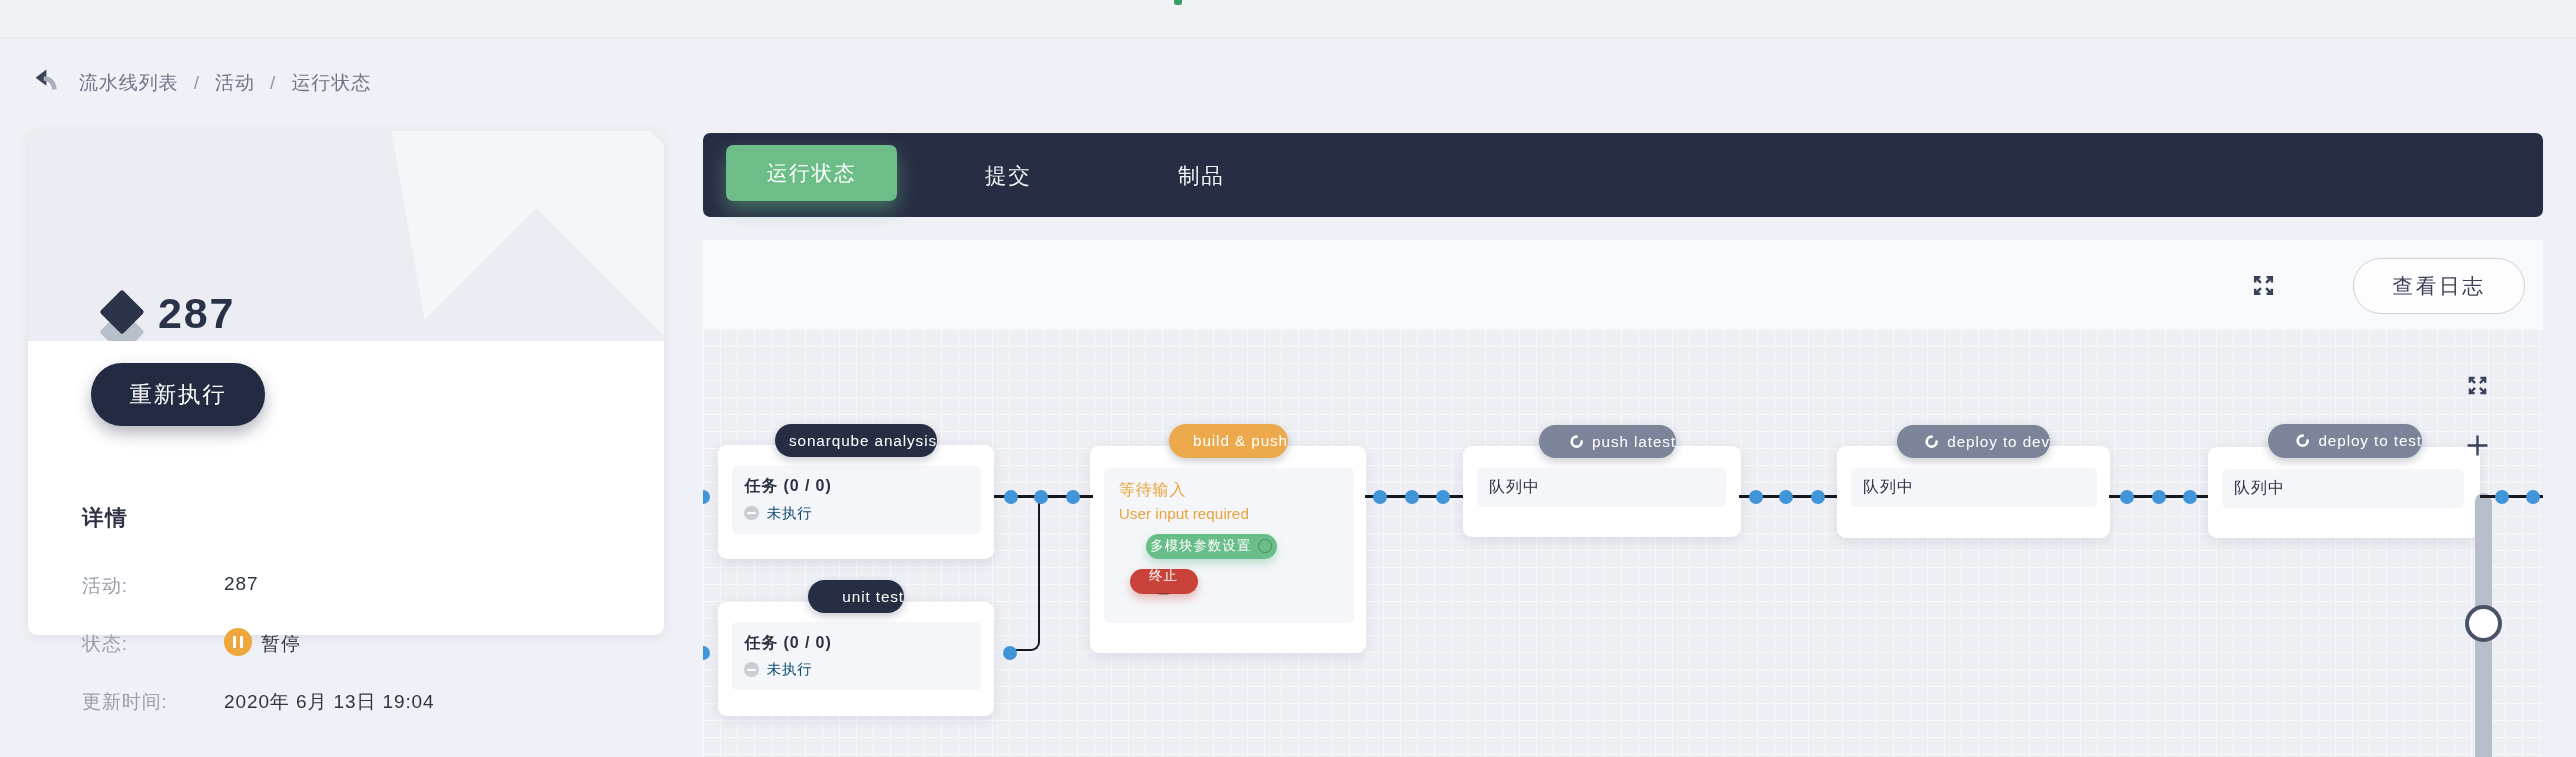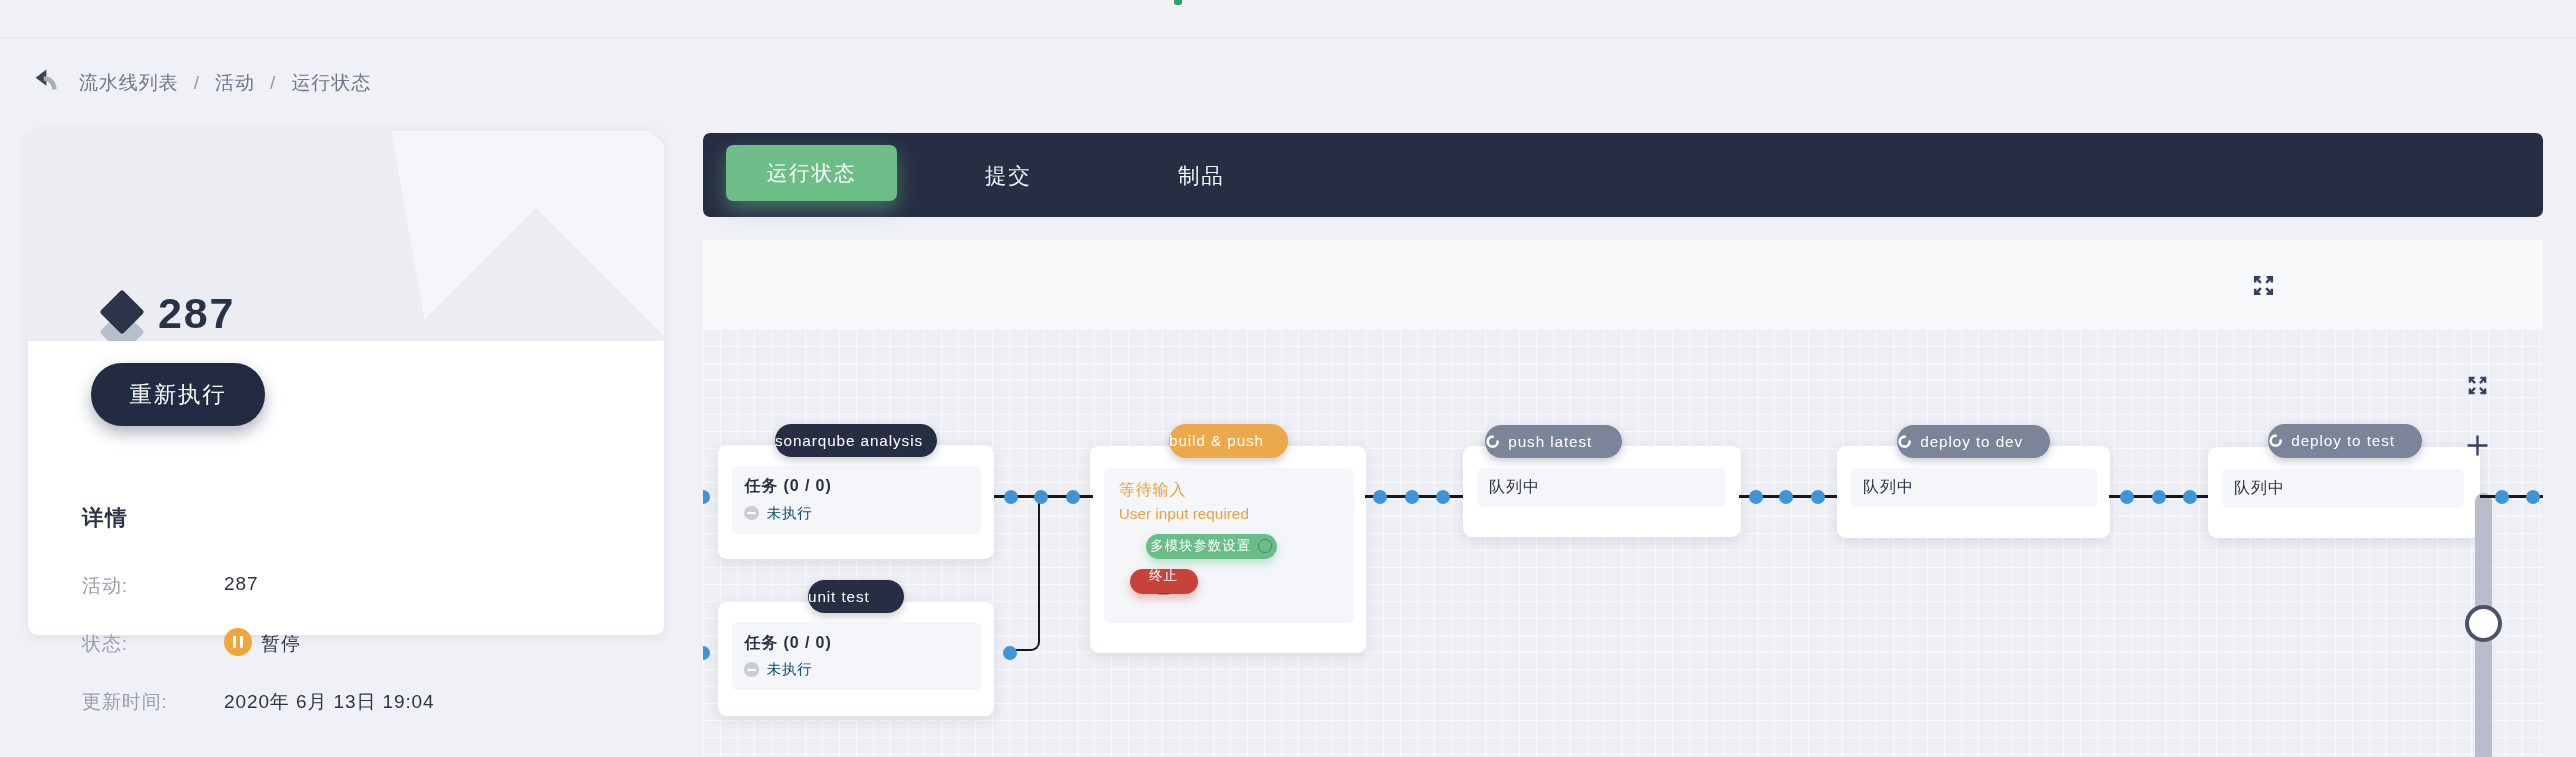--- a/index.html
+++ b/index.html
@@ -42,21 +42,21 @@
   .toolbar { position:absolute; left:703px; top:240px; width:1840px; height:89px; background:#f8f9fb; }
   .tb-fullscreen { position:absolute; left:1537px; top:21.5px; width:47px; height:47px; display:flex; align-items:center; justify-content:center; cursor:pointer; }
   .logs-btn { position:absolute; left:1650px; top:18px; width:172px; height:56px; border-radius:28px; background:#fdfdfe; border:1.8px solid #ccd1da; color:#3a4156; font-size:20.6px; letter-spacing:2.7px; display:flex; align-items:center; justify-content:center; cursor:pointer; }
 
   
   .canvas { position:absolute; left:703px; top:329px; width:1840px; height:429px; background-color:#edeff4; overflow:hidden;
     background-image:linear-gradient(#f6f8fb 0.9px, transparent 0.9px), linear-gradient(90deg, #f6f8fb 0.9px, transparent 0.9px);
     background-size:17px 17px; }
 
   .stage-card { position:absolute; background:#ffffff; border-radius:9px; box-shadow:0 3.6px 12.6px rgba(50,60,85,.10); }
-  .stage-label { position:absolute; height:33px; border-radius:17px; color:#ffffff; font-size:15.3px; letter-spacing:0.9px; display:flex; align-items:center; justify-content:flex-start; gap:8px; z-index:3; box-shadow:0 3.6px 9px rgba(40,50,70,.25); cursor:pointer; }
+  .stage-label { position:absolute; height:33px; border-radius:17px; color:#ffffff; font-size:15.3px; letter-spacing:0.9px; display:flex; align-items:center; justify-content:flex-end; gap:8px; z-index:3; box-shadow:0 3.6px 9px rgba(40,50,70,.25); cursor:pointer; }
   .lbl-dark { background:#272e44; }
   .lbl-orange { background:#eca94b; }
   .lbl-slate { background:#7b8499; }
   .inner-panel { position:absolute; background:#f4f6f9; border-radius:5.4px; }
   .task-title { position:absolute; left:12.6px; top:10.8px; font-size:16px; font-weight:bold; color:#2b3242; letter-spacing:0.9px; }
   .task-status { position:absolute; left:12.6px; top:38px; display:flex; align-items:center; gap:8px; font-size:14.4px; color:#0c4a6e; letter-spacing:0.9px; }
   .skip-dot { width:14.4px; height:14.4px; border-radius:50%; background:#c9ced6; position:relative; }
   .skip-dot::after { content:""; position:absolute; left:2.7px; top:6.3px; width:9px; height:2.2px; background:#ffffff; border-radius:0.9px; }
   .queue-text { position:absolute; left:12.6px; top:0; height:39px; display:flex; align-items:center; font-size:16px; color:#2b3242; letter-spacing:0.9px; }
   .wait-title { position:absolute; left:15.3px; top:12.6px; font-size:16px; color:#e9a33c; letter-spacing:0.9px; }
@@ -139,20 +139,21 @@
           <path d="M9 20H4v-5 M4 20l5.5-5.5"></path>
       </g>
       <g fill="#39415a">
         <path d="M20 4l-2.8.6L19.4 7z"></path>
           <path d="M4 4l2.8.6L4.6 7z"></path>
         <path d="M20 20l-.6-2.8L17 19.4z"></path>
           <path d="M4 20l.6-2.8L7 19.4z"></path>
       </g>
     </svg>
   </div>
+  <button class="logs-btn">查看日志</button>
 </div>
 
 <div class="canvas">
 
   <div class="dot" style="left:-7.2px; top:161px;"></div>
   <div class="dot" style="left:-7.2px; top:317px;"></div>
 
   <div class="hline" style="left:291px; top:166px; width:99px;"></div>
   <div class="lcorner" style="left:307px; top:168px; width:30px; height:154px;"></div>
   <div class="hline" style="left:662px; top:166px; width:98px;"></div>
@@ -214,21 +215,21 @@
         <span>多模块参数设置</span>
         <span class="ring"></span>
       </button>
       <button class="pill-btn btn-red" style="left:26px; top:101px; width:68px;flex-direction:column;">
         <span>终止</span>
         <span class="ring"></span>
       </button>
     </div>
   </div>
 
-  <div class="stage-label lbl-slate" style="left:782px; top:96px; width:137px;">
+  <div class="stage-label lbl-slate" style="left:836px; top:96px; width:137px;">
     <svg width="15.3" height="15.3" viewBox="0 0 16 16">
       <path d="M13.2 8 A5.2 5.2 0 1 1 8 2.8" stroke="#ffffff" stroke-width="2.8" fill="none" stroke-linecap="round"></path>
     </svg>
     <span>push latest</span>
   </div>
   <div class="stage-card" style="left:760px; top:117px; width:278px; height:91px;">
     <div class="inner-panel" style="left:13.5px; top:21.5px; width:249px; height:39px;">
       <div class="queue-text">队列中</div>
     </div>
   </div>

